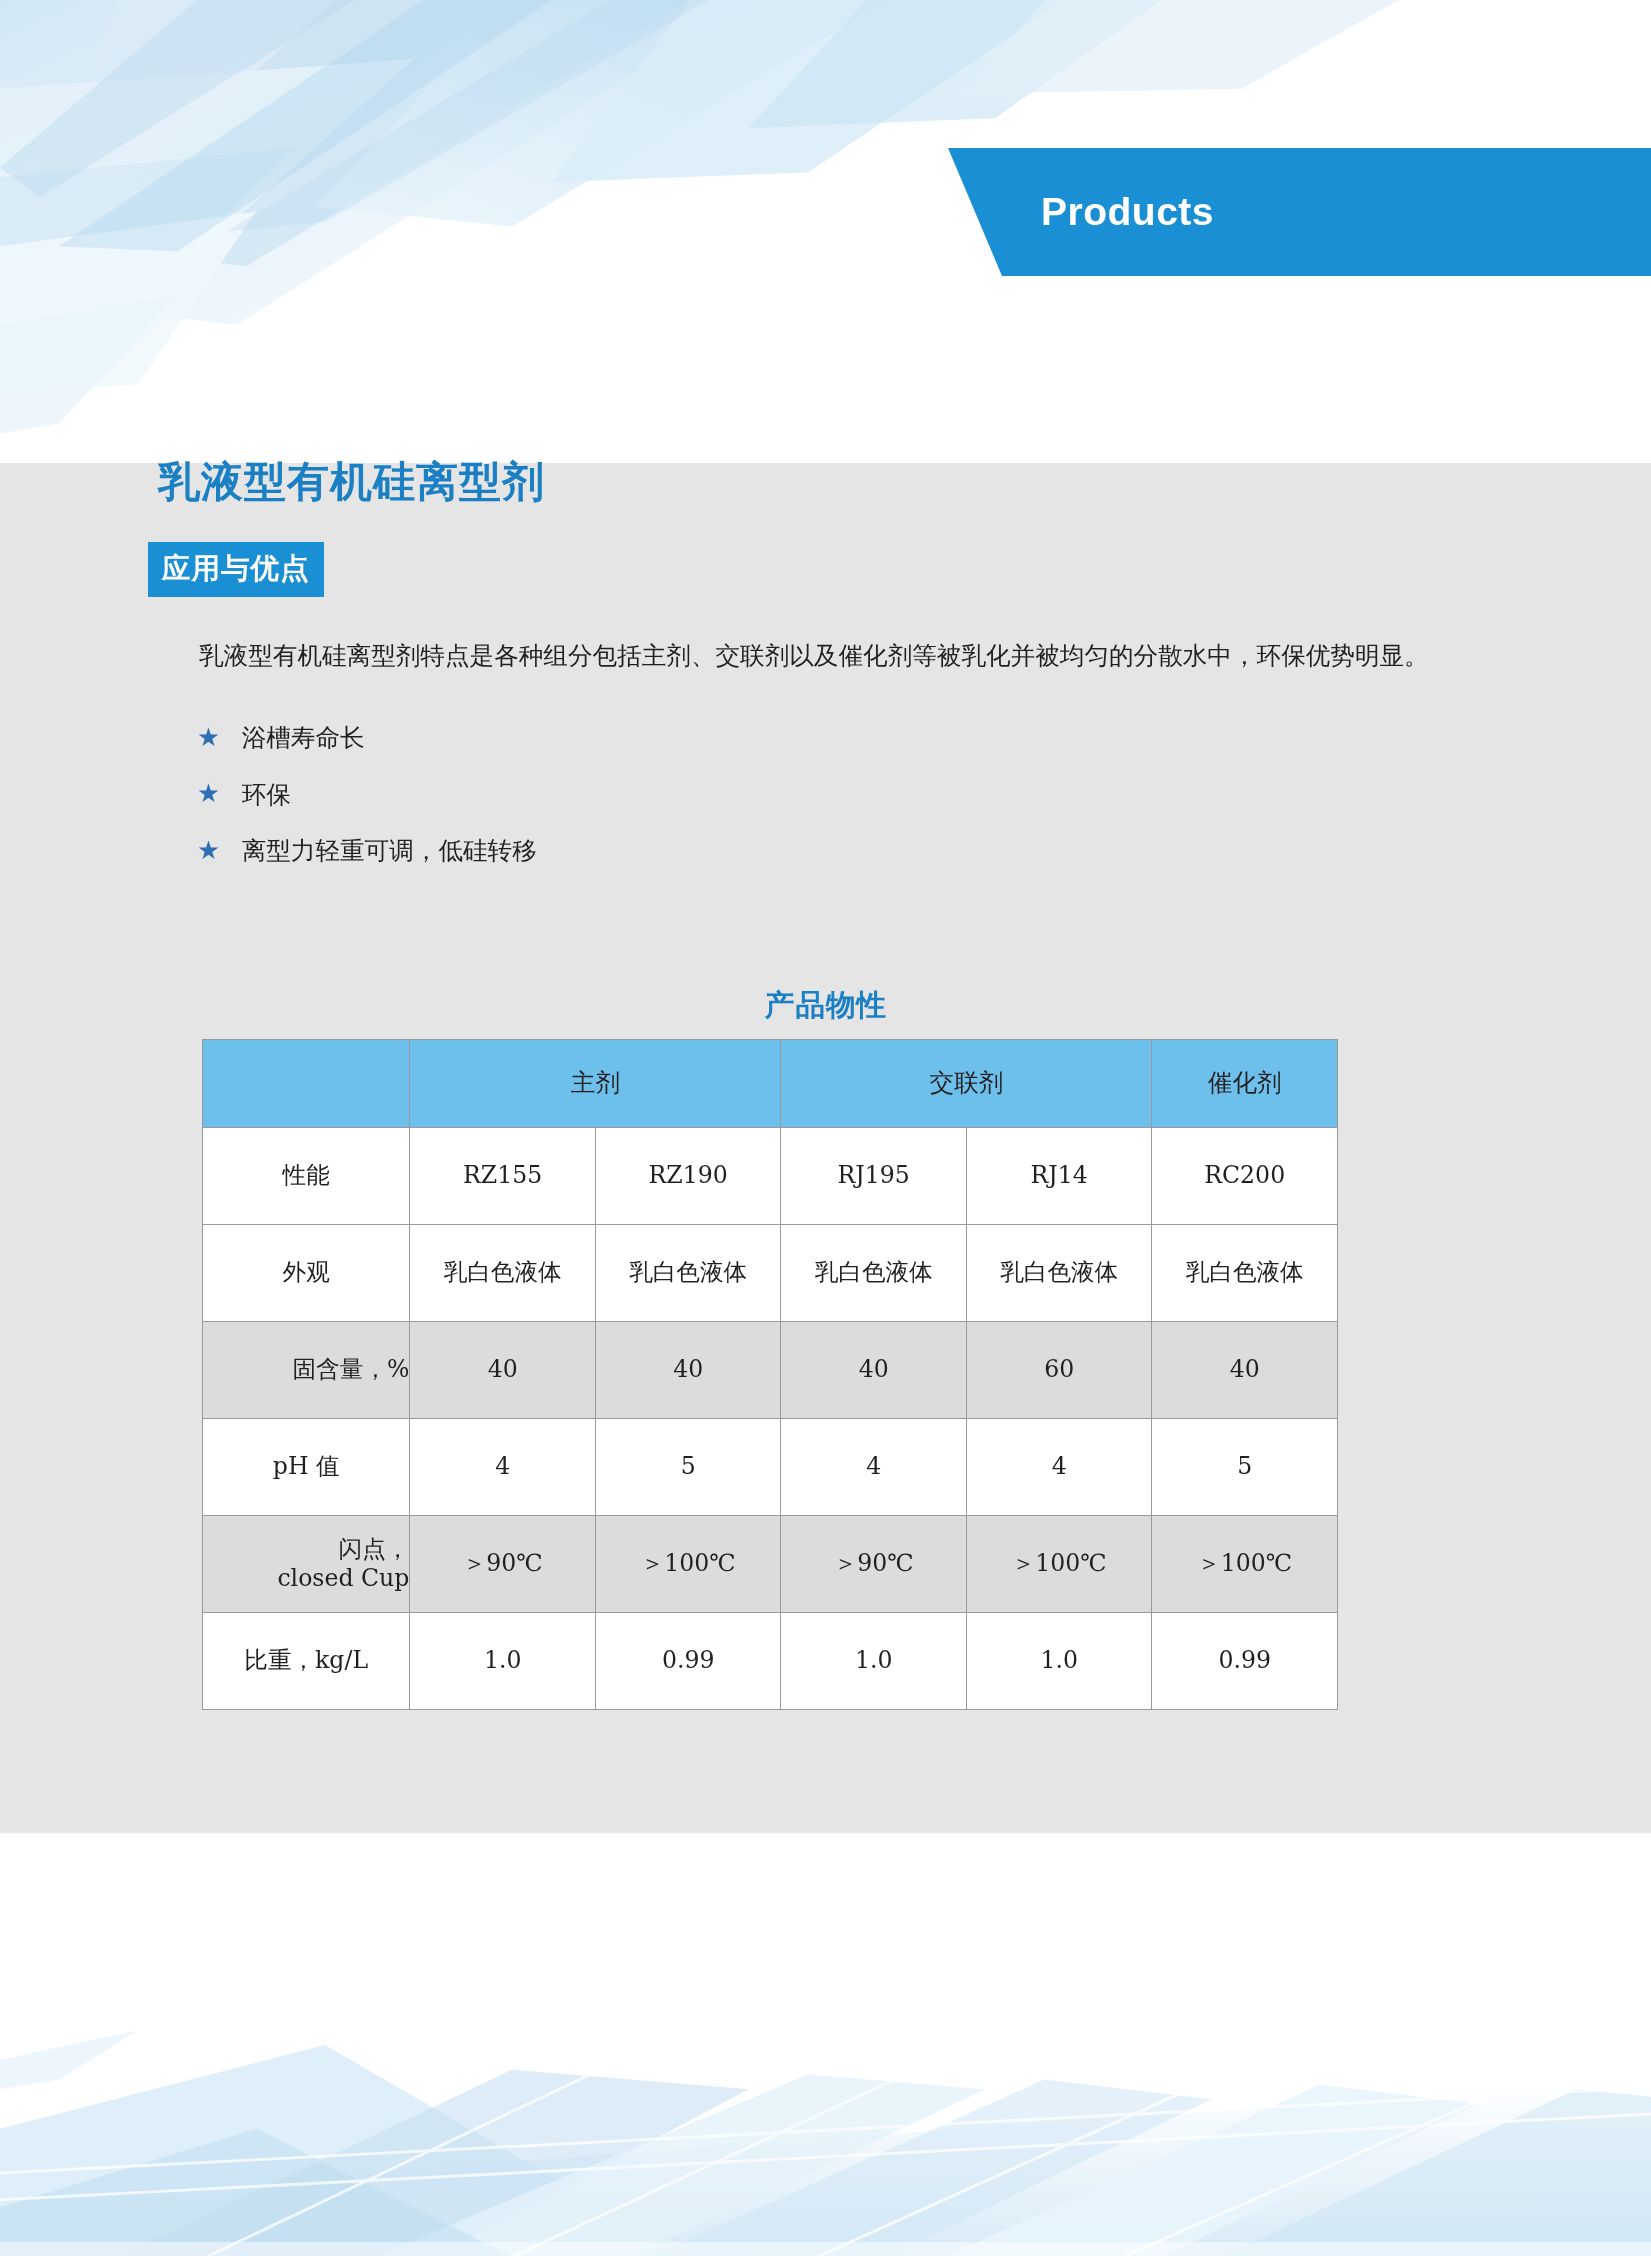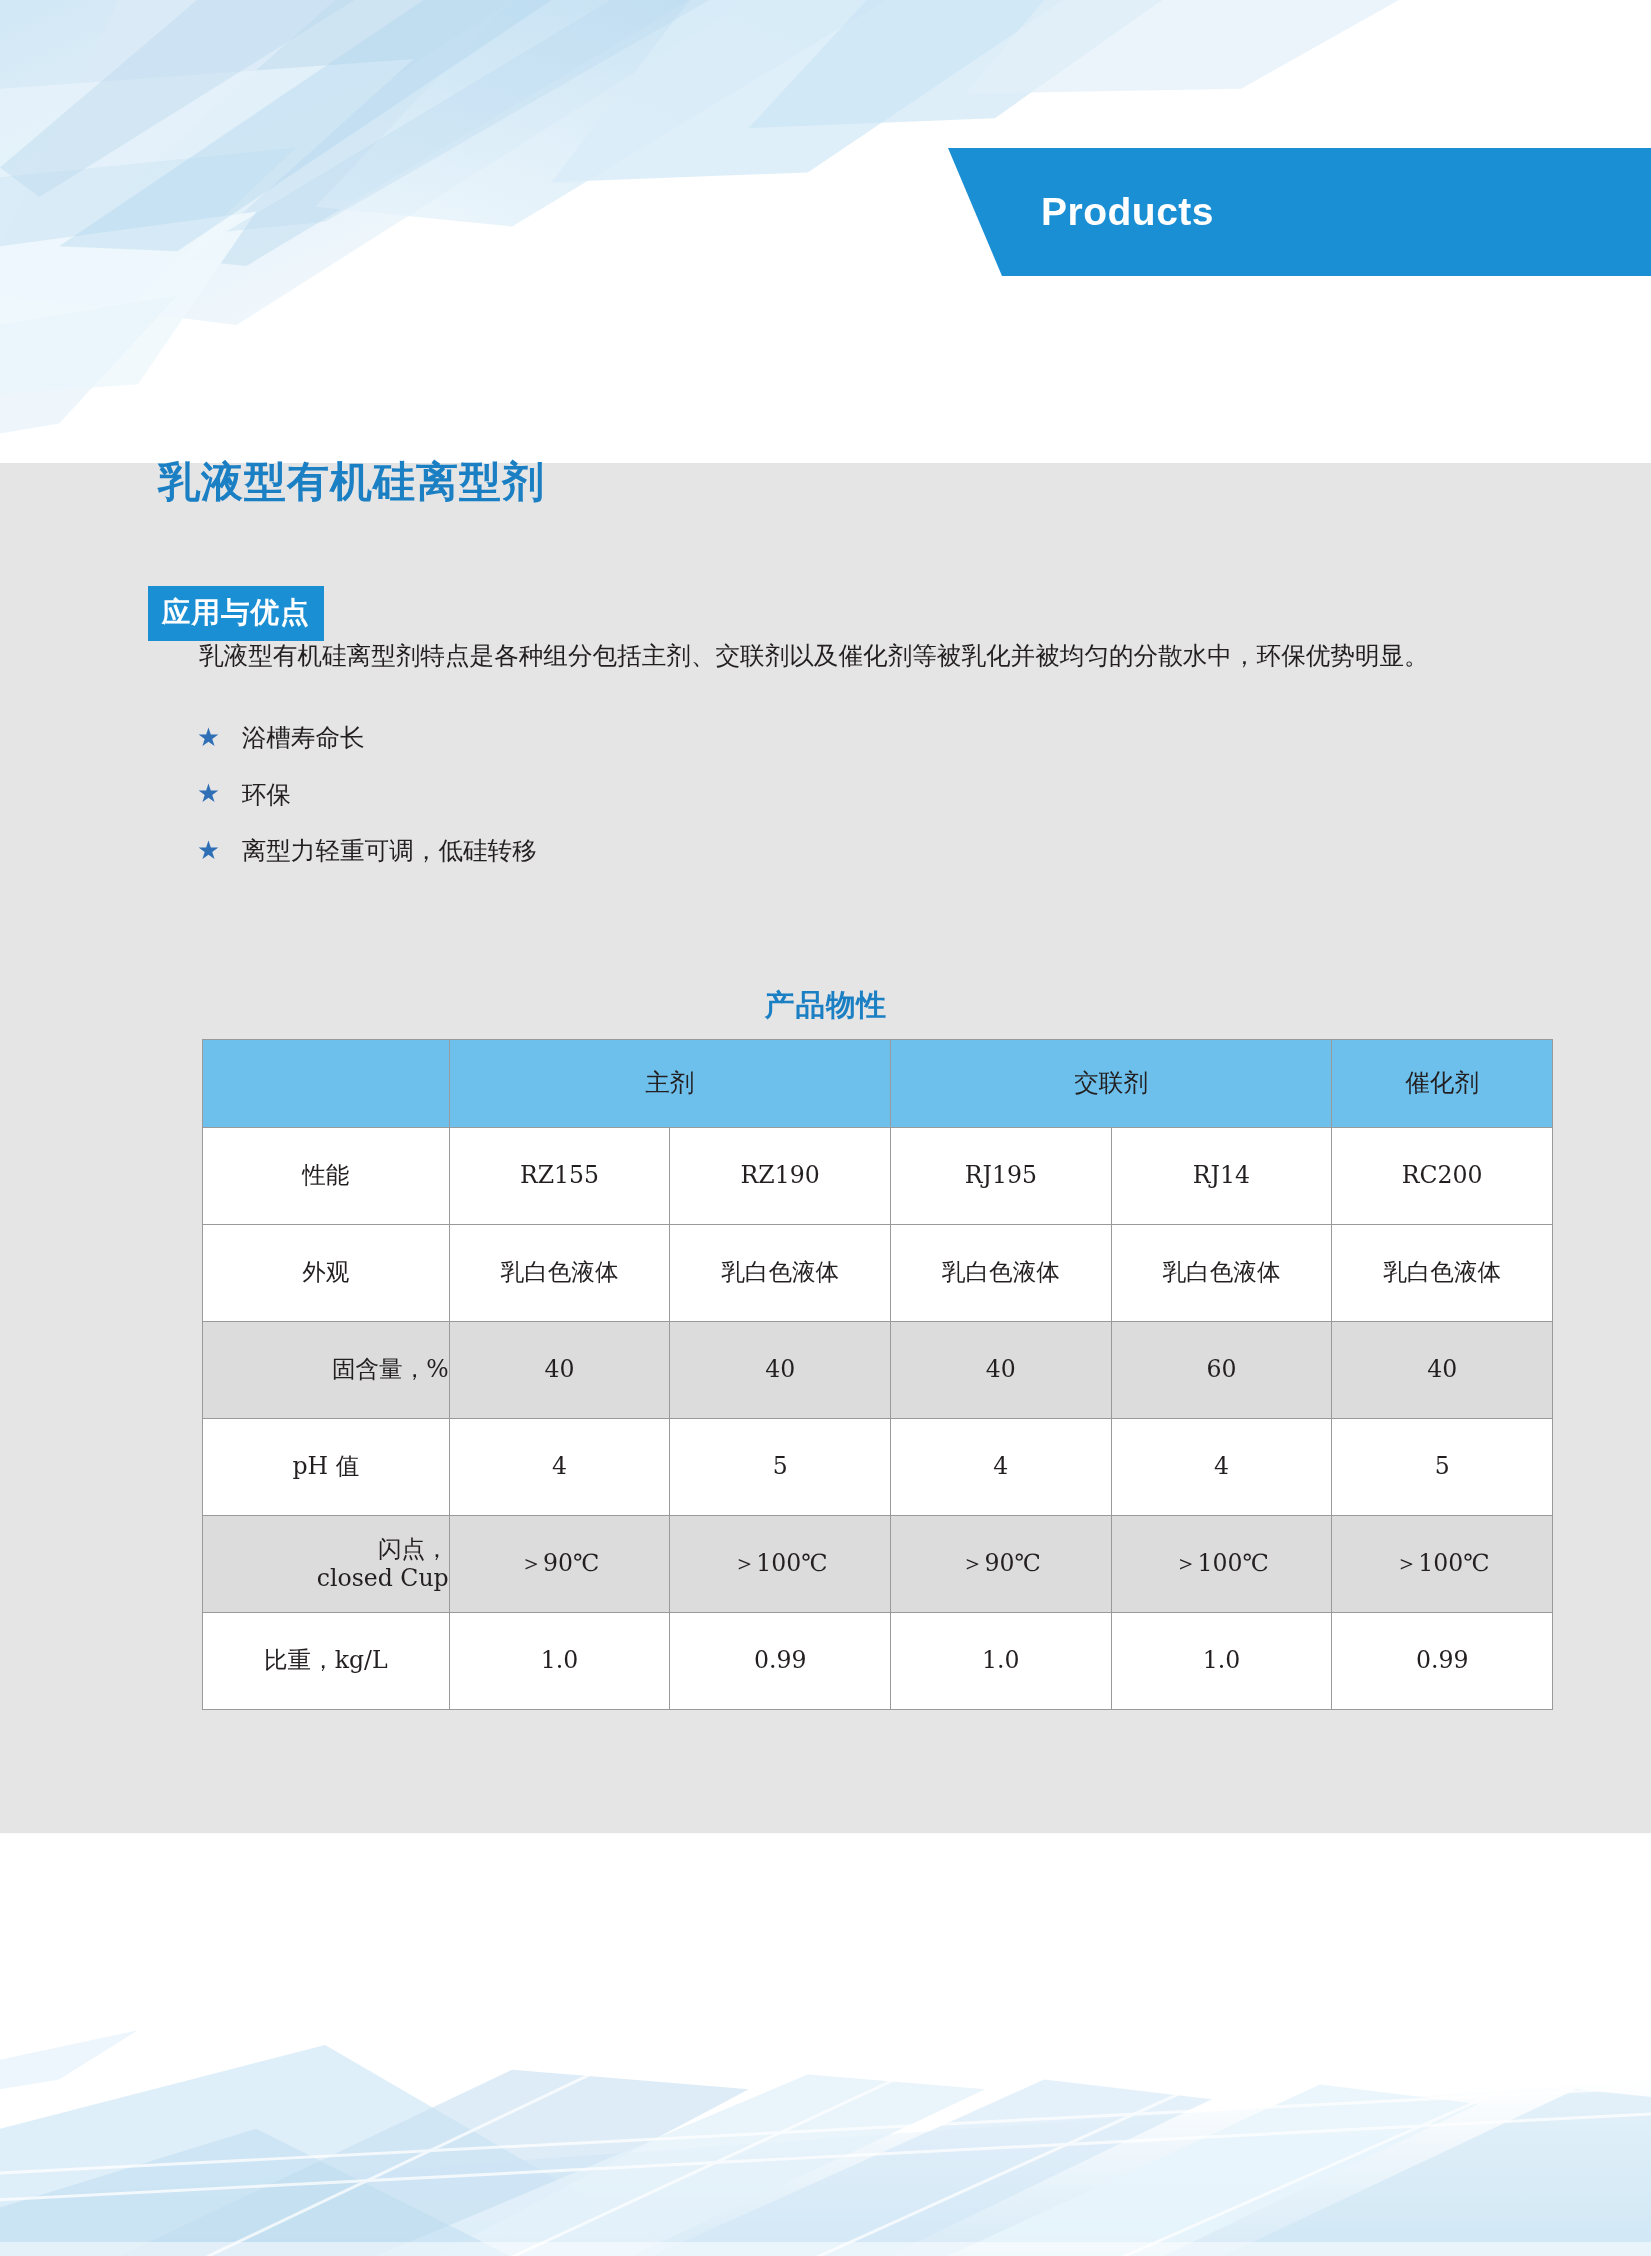--- a/index.html
+++ b/index.html
@@ -91,21 +91,20 @@
   .section-tag {
     position: absolute;
     left: 148px;
     top: 542px;
     background: #1b8fd4;
     color: #ffffff;
     font-size: 28.6px;
     font-weight: bold;
     padding: 6.9px 13.8px 8.9px 13.8px;
     letter-spacing: 1px;
-    margin-top: 44px;
   }
 
   .paragraph {
     position: absolute;
     left: 150px;
     top: 611px;
     width: 1374px;
     font-size: 24.6px;
     color: #231f20;
     line-height: 1.62;
@@ -143,21 +142,21 @@
     font-size: 29.6px;
     font-weight: bold;
     color: #1b7fc4;
     letter-spacing: 1px;
   }
 
   table.specs {
     position: absolute;
     left: 202px;
     top: 1039px;
-    width: 1351px;
+    width: 1136px;
     border-collapse: collapse;
     font-family: "DejaVu Serif", "Liberation Serif", serif;
   }
   table.specs td {
     border: 1px solid #9a9a9a;
     text-align: center;
     font-size: 23.6px;
     color: #231f20;
     padding: 0;
     height: 96px;

